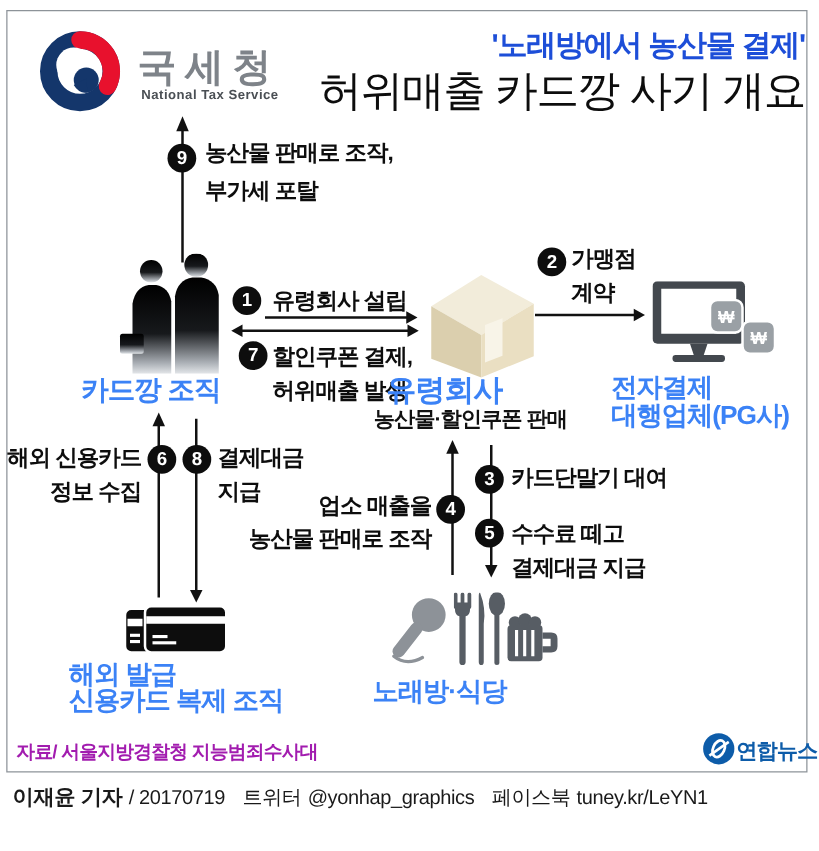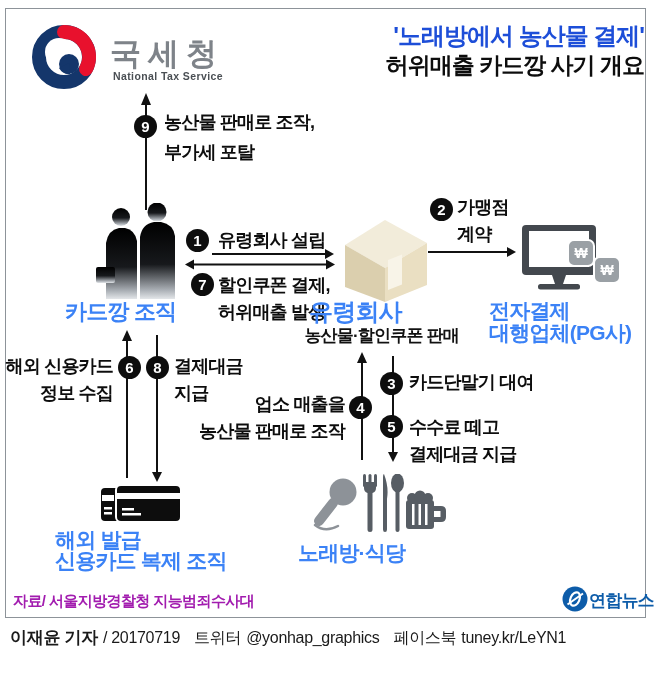--- a/index.html
+++ b/index.html
@@ -4,32 +4,32 @@
 <style>
   html,body{margin:0;padding:0;background:#fff;}
   .stage{position:relative;width:655px;height:681px;background:#fff;overflow:hidden;
          font-family:"Liberation Sans","DejaVu Sans",sans-serif;}
   .abs{position:absolute;}
   .frame{left:5px;top:8px;width:639px;height:608px;border:1.5px solid #8d9399;}
   
   .agency-ko{left:110px;top:33px;font-size:31px;font-weight:700;color:#7e8389;letter-spacing:7px;}
   .agency-en{left:113px;top:70px;font-size:10.5px;font-weight:600;color:#4a4f54;letter-spacing:0.4px;}
   .title1{right:11px;top:20px;font-size:24px;font-weight:600;color:#1d4ed8;letter-spacing:-1px;}
-  .title2{right:11px;top:50px;font-size:23px;font-weight:700;color:#0d0d0d;letter-spacing:-1px;}
+  .title2{right:11px;top:50px;font-size:34px;font-weight:400;color:#0d0d0d;letter-spacing:-1px;}
   
   .badge{width:23px;height:23px;border-radius:50%;background:#0d0d0d;color:#fff;
          font-size:15px;font-weight:700;display:flex;align-items:center;justify-content:center;line-height:1;}
   
   .step{font-size:18px;font-weight:700;color:#0d0d0d;line-height:21px;letter-spacing:-0.8px;white-space:nowrap;}
   .step .ln{display:block;margin-bottom:6px;}
   .s9 .ln{margin-bottom:9px;}
   
   .node{font-weight:700;color:#3b82f6;letter-spacing:-0.8px;text-align:left;white-space:nowrap;}
   .node .ln{display:block;}
-  .sub{font-size:17px;font-weight:600;color:#111;letter-spacing:-0.8px;text-align:right;white-space:nowrap;}
+  .sub{font-size:17px;font-weight:600;color:#111;letter-spacing:-0.8px;text-align:left;white-space:nowrap;}
   
   .won{width:24px;height:24px;border-radius:7px;background:#9aa0a5;border:2px solid #fff;
        color:#fff;font-size:14px;font-weight:700;display:flex;align-items:center;justify-content:center;}
   
   .source{left:13px;top:592px;font-size:15px;font-weight:600;color:#a21caf;letter-spacing:-0.6px;}
   .yonhap-name{left:589px;top:589px;font-size:17px;font-weight:800;color:#0d5ca9;letter-spacing:-0.8px;}
   .byline{left:10px;top:626px;font-size:16px;color:#1a1a1a;white-space:nowrap;letter-spacing:-0.3px;}
   .byline b{font-size:17px;}
   .byline .gap{margin-left:14px;}
   .byline .sp{margin-left:5px;margin-top:38px;}

